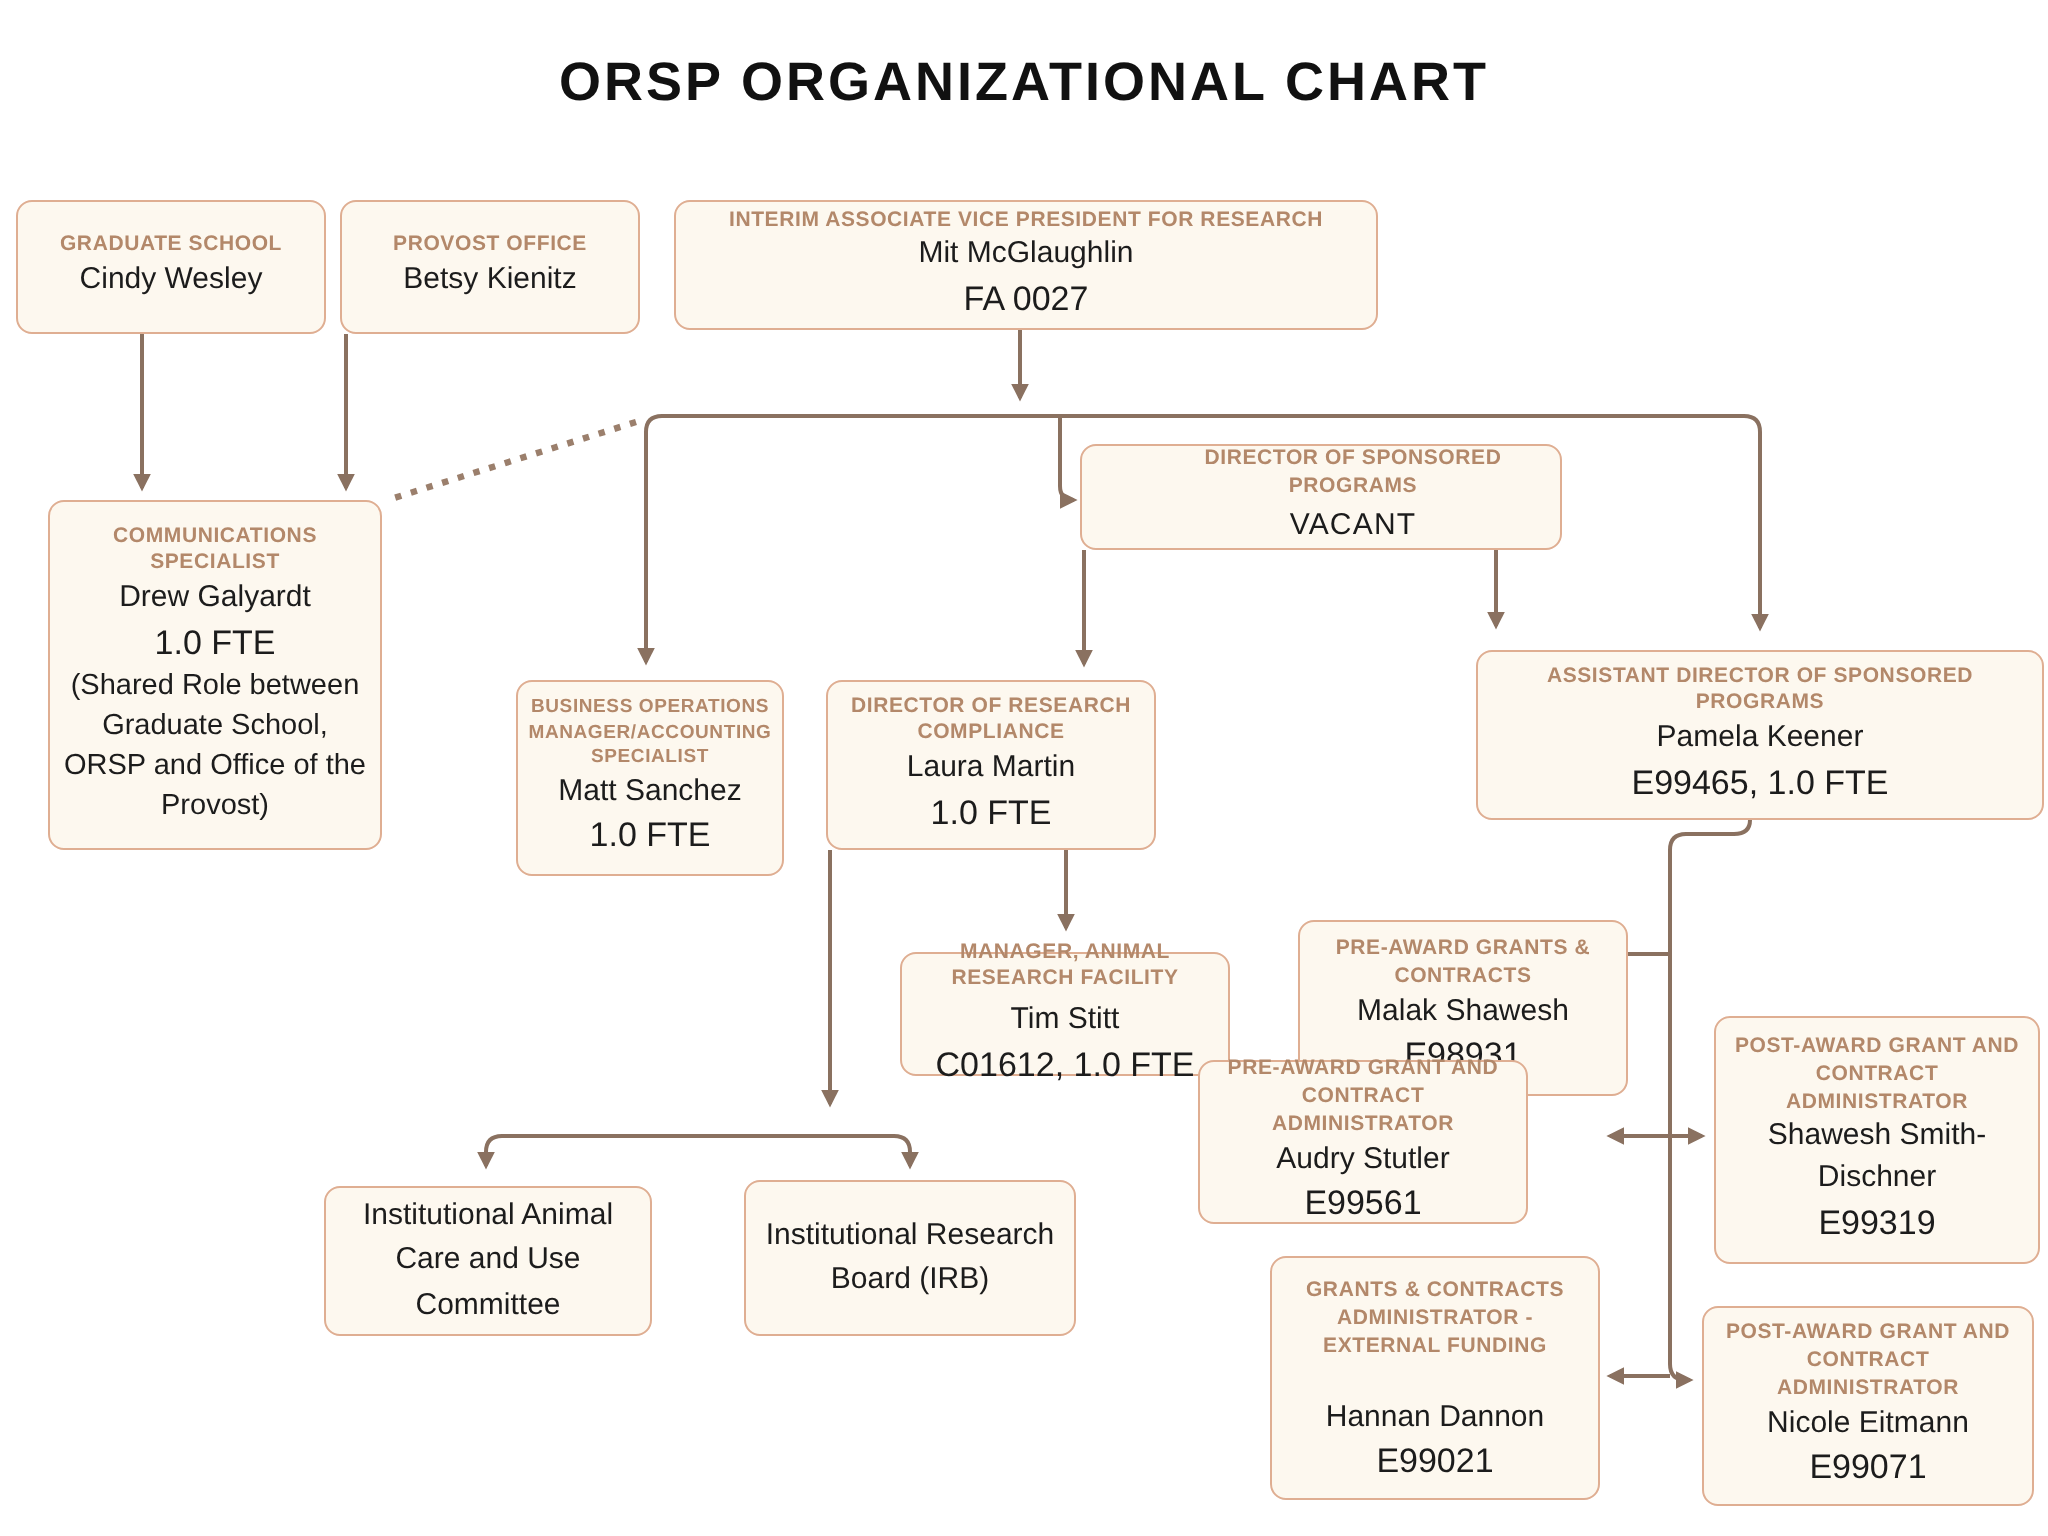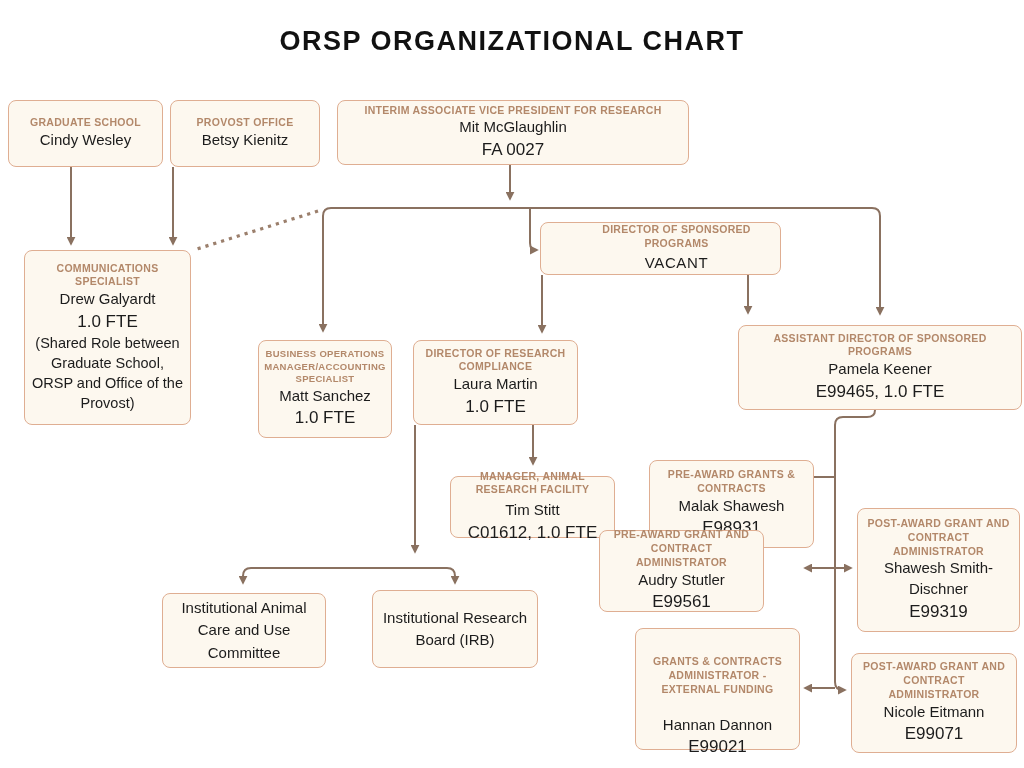--- a/index.html
+++ b/index.html
@@ -23,21 +23,21 @@
   svg.edges{position:absolute;left:0;top:0;width:1024px;height:768px;}
   .edge{stroke:var(--line);stroke-width:2;fill:none;stroke-linejoin:round;}
   .edge-dotted{stroke:var(--line-dotted);stroke-width:3.2;stroke-dasharray:3.2 5;fill:none;}
   .arrowhead{fill:var(--line);}
   .node{
     position:absolute;box-sizing:border-box;
     background:var(--box-fill);border:1.5px solid var(--box-border);border-radius:8px;
     display:flex;flex-direction:column;align-items:center;justify-content:center;
     text-align:center;padding:4px 6px;
   }
-  .node.top-align{justify-content:flex-start;padding-top:26px;}
+  .node.top-align{justify-content:flex-start;padding-top:10px;}
   .role{color:var(--role-text);font-weight:700;font-size:10.5px;line-height:1.32;letter-spacing:0.3px;}
   .role-sm{font-size:9.5px;}
   .person{color:var(--name-text);font-weight:500;font-size:15px;line-height:1.38;}
   .person.mt-lg{margin-top:18px;}
   .detail{color:var(--name-text);font-weight:500;font-size:17px;line-height:1.38;}
   .note{color:var(--name-text);font-weight:500;font-size:14.5px;line-height:20px;}
   .committee .person{font-weight:500;font-size:15px;line-height:1.5;}
   .vacant{letter-spacing:0.6px;margin-top:2px;}
 </style>
 </head>

